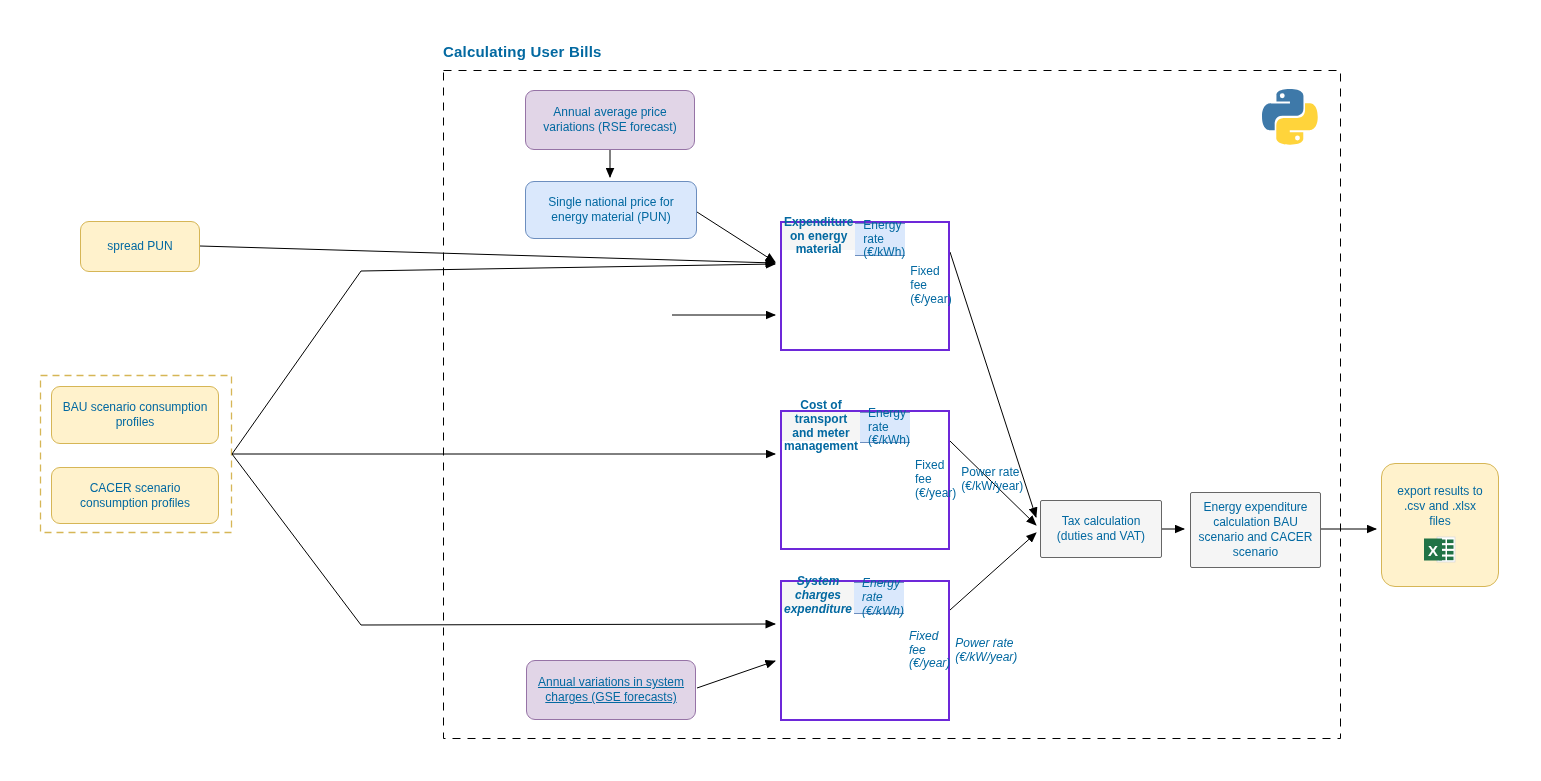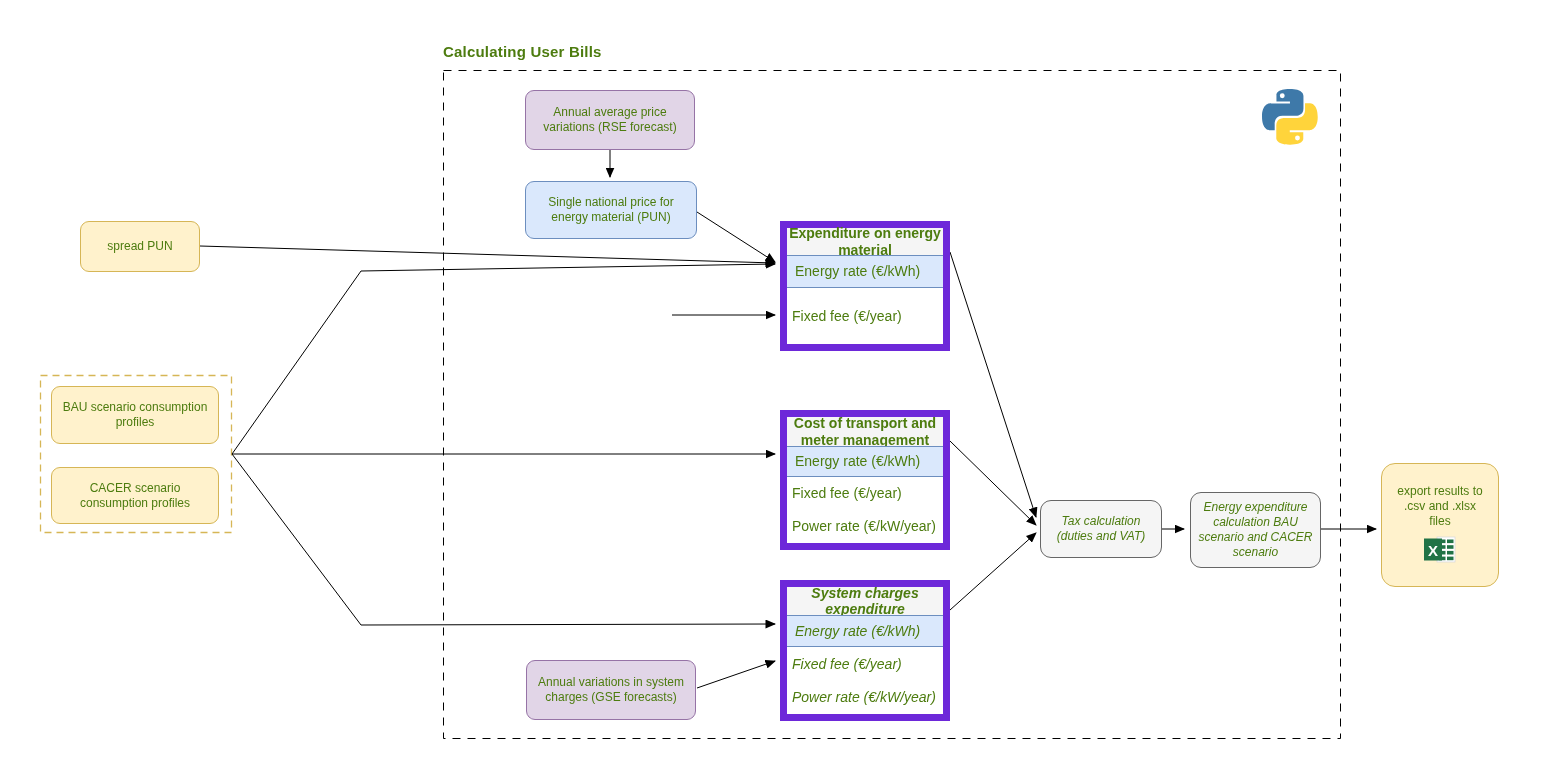--- a/index.html
+++ b/index.html
@@ -1,41 +1,41 @@
 <!DOCTYPE html>
 <html style="--yellow-fill: #FFF2CC; --yellow-stroke: #D6B656; --purple-fill: #E1D5E7; --purple-stroke: #9673A6; --blue-fill: #DAE8FC; --blue-stroke: #6C8EBF; --gray-fill: #F5F5F5; --gray-stroke: #666666; --line-color: #000000; --python-blue: #3E79A9; --python-yellow: #FFD43B; --excel-green: #217346;"><head>
 <meta charset="utf-8">
 <style>
   html,body { margin:0; padding:0; background:#ffffff; }
   #canvas {
     position:relative; width:1541px; height:781px; background:#ffffff;
-    font-family:"Liberation Sans", sans-serif; color:#4d7c0f; overflow:hidden;
+    font-family:"Liberation Sans", sans-serif; color:#0369a1; overflow:hidden;
   }
   #wires { position:absolute; left:0; top:0; width:1541px; height:781px; }
 
   .diagram-title {
     position:absolute; left:443px; top:43px;
     font-size:15px; font-weight:bold; letter-spacing:.2px;
   }
 
   .node {
     position:absolute; box-sizing:border-box;
     display:flex; align-items:center; justify-content:center;
     text-align:center; font-size:12px; line-height:1.25;
     border:1px solid #000; border-radius:9px; padding:16px 3px;
     background:#fff;
   }
   .node.purple { background:var(--purple-fill,#E1D5E7); border-color:var(--purple-stroke,#9673A6); }
   .node.blue   { background:var(--blue-fill,#DAE8FC);   border-color:var(--blue-stroke,#6C8EBF); }
   .node.yellow { background:var(--yellow-fill,#FFF2CC); border-color:var(--yellow-stroke,#D6B656); }
-  .node.gray   { background:var(--gray-fill,#F5F5F5);   border-color:var(--gray-stroke,#666666); border-radius:11px;font-style:italic; }
+  .node.gray   { background:var(--gray-fill,#F5F5F5);   border-color:var(--gray-stroke,#666666); border-radius:2px; }
 
   .dtable {
     position:absolute; box-sizing:border-box; background:#fff;
-    border:7px solid #6d28d9; font-size:14px; display:flex; flex-direction:column;
+    border:2px solid #6d28d9; font-size:12px; display:flex; flex-direction:row;
   }
   .dtable .thead {
     box-sizing:border-box; background:var(--gray-fill,#F5F5F5);
     font-weight:bold; display:flex; align-items:center; justify-content:center;
     text-align:center; line-height:1.15; padding:0 2px;
   }
   .dtable .row {
     box-sizing:border-box; display:flex; align-items:center;
     padding-left:5px; line-height:1.15;
   }
@@ -105,21 +105,21 @@
 
   <div class="node purple" style="left:525px; top:90px; width:170px; height:60px;">
     <span>Annual average price variations (RSE forecast)</span>
   </div>
 
   <div class="node blue" style="left:525px; top:181px; width:172px; height:58px;">
     <span>Single national price for energy material (PUN)</span>
   </div>
 
 
-  <div class="node purple" style="left:526px; top:660px; width:170px; height:60px;">
+  <div class="node purple" style="left:526px; top:660px; width:170px; height:60px;text-decoration:underline;">
     <span>Annual variations in system charges (GSE forecasts)</span>
   </div>
 
   <div class="dtable" style="left:780px; top:221px; width:170px; height:130px;">
     <div class="thead" style="height:27px;">Expenditure on energy material</div>
     <div class="row hl" style="height:33px;">Energy rate (€/kWh)</div>
     <div class="row" style="flex:1;">Fixed fee (€/year)</div>
   </div>
 
   <div class="dtable" style="left:780px; top:410px; width:170px; height:140px;">

